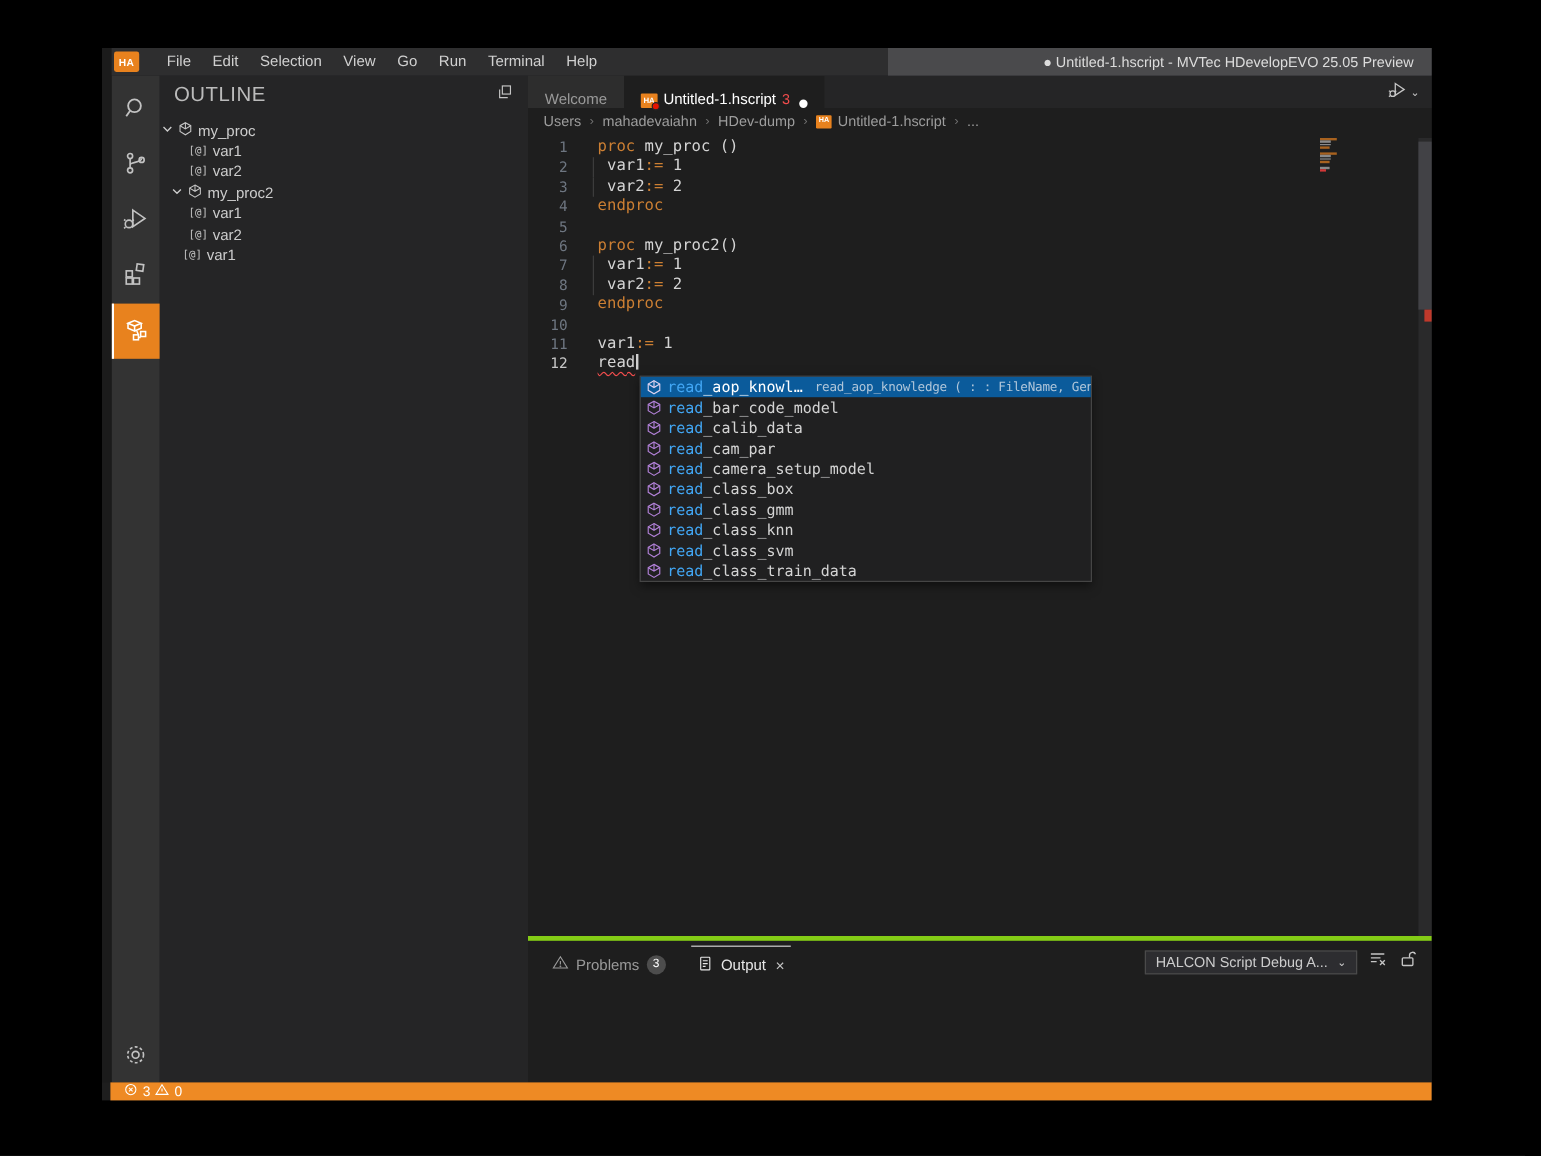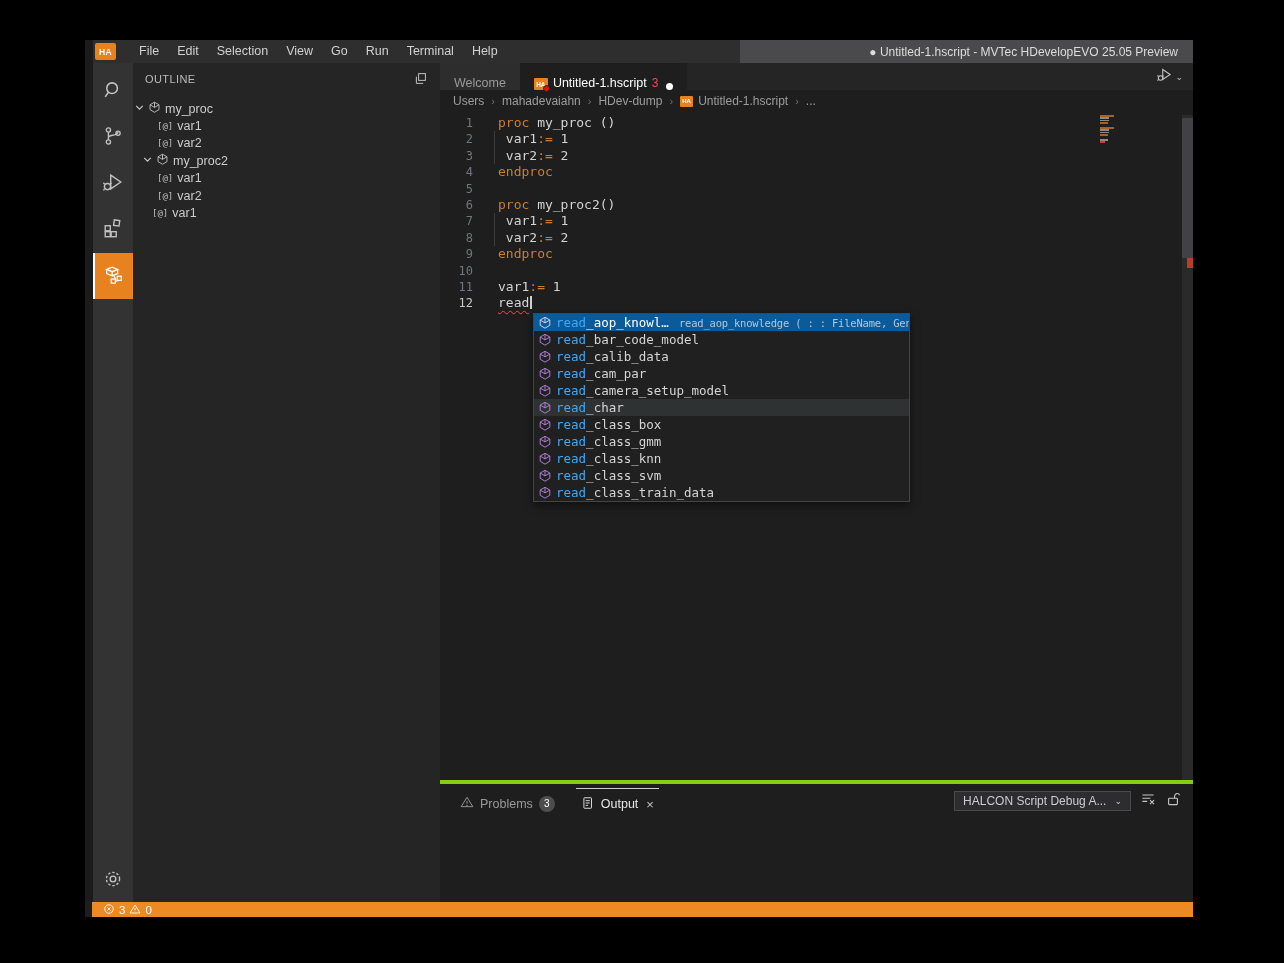--- a/index.html
+++ b/index.html
@@ -19,21 +19,21 @@
   .title-seg span{font-size:12px;color:#dcdcdc;white-space:nowrap}
 
   
   .activitybar{position:absolute;left:8px;top:23px;width:40px;height:839px;background:#333333;z-index:2}
   .ab-item{position:absolute;left:0;width:40px;height:46px;display:flex;align-items:center;justify-content:center;color:#c2c2c2}
   .ab-item svg{width:22px;height:22px}
   .ab-item.active{background:#e8821e;color:#fff;border-left:2px solid #fff;width:38px}
 
   
   .sidebar{position:absolute;left:48px;top:23px;width:307px;height:839px;background:#252526;z-index:1}
-  .sb-header{height:32px;display:flex;align-items:center;padding:0 12px;color:#bbbbbb;font-size:11px;letter-spacing:.4px}
+  .sb-header{height:32px;display:flex;align-items:center;padding:0 12px;color:#bbbbbb;font-size:17px;letter-spacing:.4px}
   .sb-header .sp{flex:1}
   .sb-header svg{width:15px;height:15px;color:#c5c5c5}
   .tree{position:absolute;top:37px;left:0;right:0}
   .tree-row{height:17.4px;display:flex;align-items:center;color:#cccccc;font-size:12.5px;white-space:nowrap}
   .tree-row .chev svg{width:13px;height:13px;margin-right:2px;color:#cccccc}
   .tree-row .cube svg{width:13px;height:13px;margin-right:4px;color:#c5c5c5}
   .tree-row .varicon{font-family:"DejaVu Sans Mono",monospace;font-size:9px;color:#c0c0c0;margin-right:4px}
 
   
   .editor{position:absolute;left:355px;top:23px;width:753px;height:839px;background:#1e1e1e}
@@ -351,24 +351,20 @@
             <path d="M8 1.5 V7.9 M2.5 4.6 L8 7.9 L13.5 4.6"></path>
           </svg></span><span class="cmp-label"><span class="m">read</span><span class="r">_calib_data</span></span></div>
       <div class="cmp-row"><span class="icon"><svg viewBox="0 0 16 16" fill="none" stroke="currentColor" stroke-width="1.1">
             <path d="M8 1.5 L13.5 4.6 V10.6 L8 13.9 L2.5 10.6 V4.6 Z"></path>
             <path d="M8 1.5 V7.9 M2.5 4.6 L8 7.9 L13.5 4.6"></path>
           </svg></span><span class="cmp-label"><span class="m">read</span><span class="r">_cam_par</span></span></div>
       <div class="cmp-row"><span class="icon"><svg viewBox="0 0 16 16" fill="none" stroke="currentColor" stroke-width="1.1">
             <path d="M8 1.5 L13.5 4.6 V10.6 L8 13.9 L2.5 10.6 V4.6 Z"></path>
             <path d="M8 1.5 V7.9 M2.5 4.6 L8 7.9 L13.5 4.6"></path>
           </svg></span><span class="cmp-label"><span class="m">read</span><span class="r">_camera_setup_model</span></span></div>
-      <div class="cmp-row hov"><span class="icon"><svg viewBox="0 0 16 16" fill="none" stroke="currentColor" stroke-width="1.1">
-            <path d="M8 1.5 L13.5 4.6 V10.6 L8 13.9 L2.5 10.6 V4.6 Z"></path>
-            <path d="M8 1.5 V7.9 M2.5 4.6 L8 7.9 L13.5 4.6"></path>
-          </svg></span><span class="cmp-label"><span class="m">read</span><span class="r">_char</span></span></div>
       <div class="cmp-row"><span class="icon"><svg viewBox="0 0 16 16" fill="none" stroke="currentColor" stroke-width="1.1">
             <path d="M8 1.5 L13.5 4.6 V10.6 L8 13.9 L2.5 10.6 V4.6 Z"></path>
             <path d="M8 1.5 V7.9 M2.5 4.6 L8 7.9 L13.5 4.6"></path>
           </svg></span><span class="cmp-label"><span class="m">read</span><span class="r">_class_box</span></span></div>
       <div class="cmp-row"><span class="icon"><svg viewBox="0 0 16 16" fill="none" stroke="currentColor" stroke-width="1.1">
             <path d="M8 1.5 L13.5 4.6 V10.6 L8 13.9 L2.5 10.6 V4.6 Z"></path>
             <path d="M8 1.5 V7.9 M2.5 4.6 L8 7.9 L13.5 4.6"></path>
           </svg></span><span class="cmp-label"><span class="m">read</span><span class="r">_class_gmm</span></span></div>
       <div class="cmp-row"><span class="icon"><svg viewBox="0 0 16 16" fill="none" stroke="currentColor" stroke-width="1.1">
             <path d="M8 1.5 L13.5 4.6 V10.6 L8 13.9 L2.5 10.6 V4.6 Z"></path>

